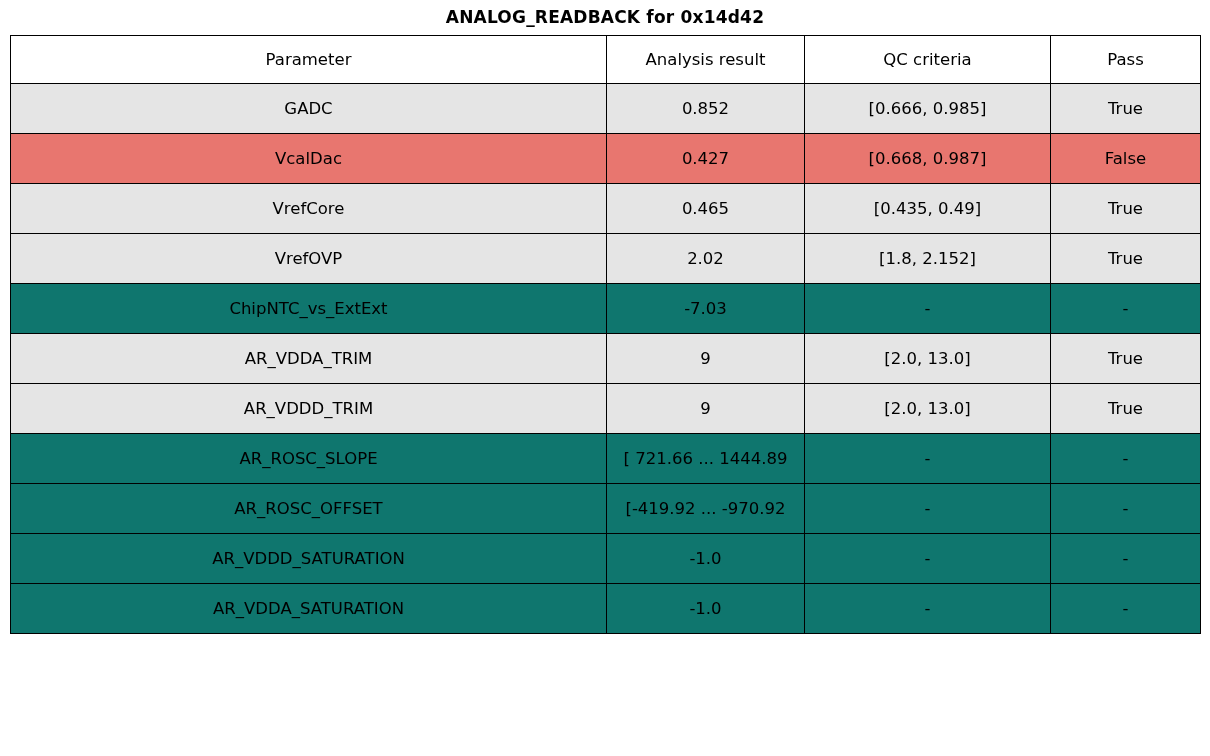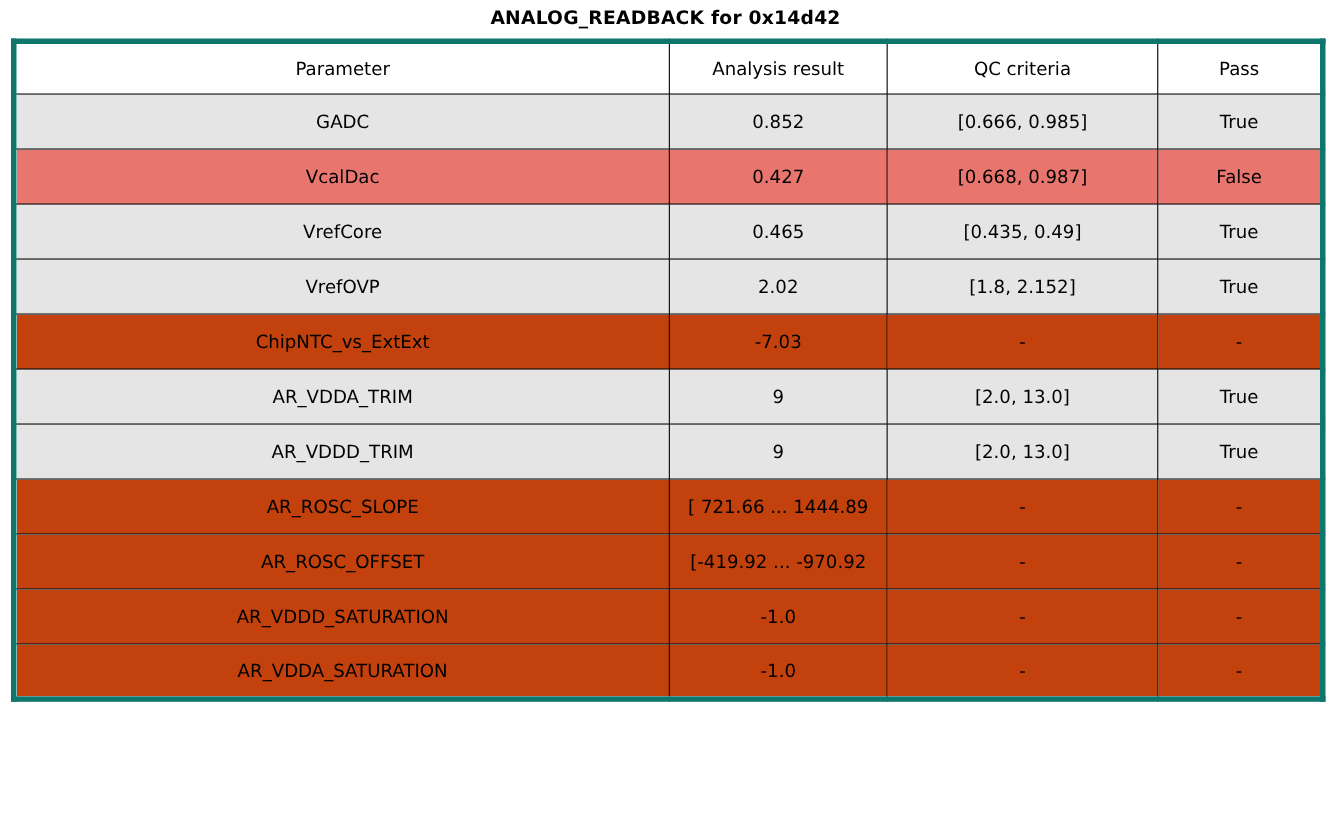--- a/index.html
+++ b/index.html
@@ -30,21 +30,21 @@
     color: #000;
   }
   .table-wrap {
     padding: 0 10px;
     box-sizing: border-box;
   }
   table.qc {
     border-collapse: collapse;
     width: 1190px;
     table-layout: fixed;
-    border: 5px solid #0f766e;
+    border: 1px solid #0f766e;
   }
   table.qc col.c-param  { width: 596px; }
   table.qc col.c-result { width: 198px; }
   table.qc col.c-crit   { width: 246px; }
   table.qc col.c-pass   { width: 150px; }
 
   table.qc th, table.qc td {
     border: 1px solid #000;
     height: 50px;
     text-align: center;
@@ -55,21 +55,21 @@
     box-sizing: border-box;
     white-space: nowrap;
     overflow: hidden;
   }
   table.qc thead th {
     height: 48px;
     background: #ffffff;
   }
   tr.pass td { background: #e5e5e5; margin-left: 30px; }
   tr.fail td { background: #e8766f; }
-  tr.neutral td { background: #c2410c; }
+  tr.neutral td { background: #0f766e; }
 </style>
 </head>
 <body>
 
 <div class="page">
 
   <div class="title">ANALOG_READBACK for 0x14d42</div>
 
   <div class="table-wrap">
     <table class="qc">

